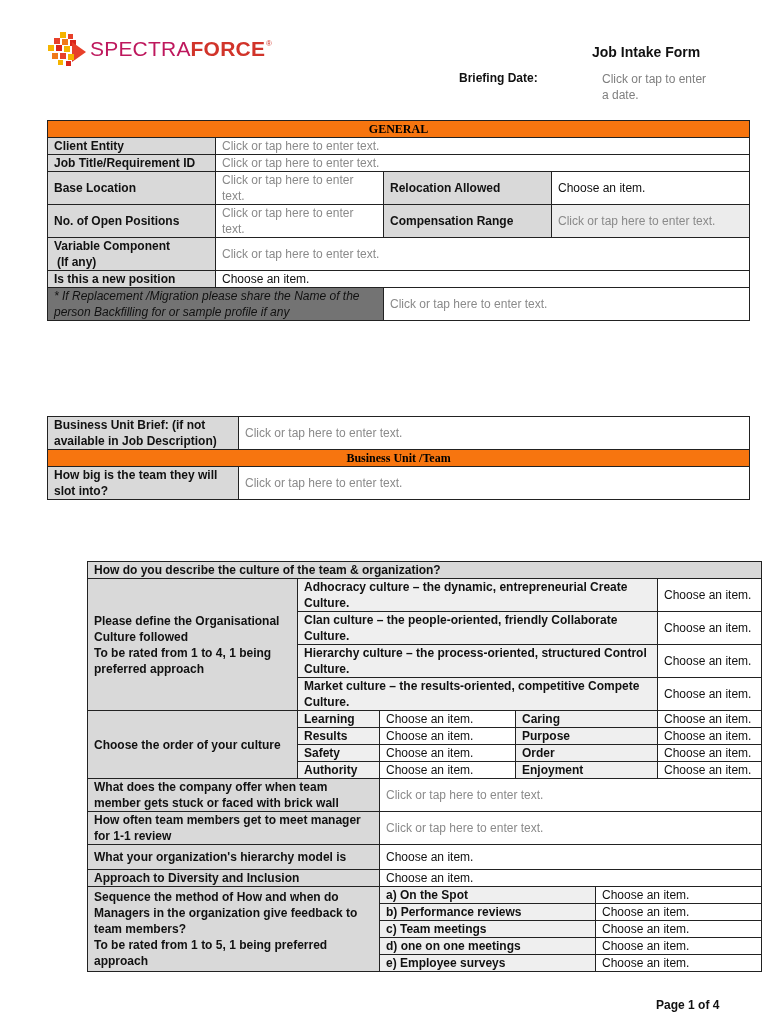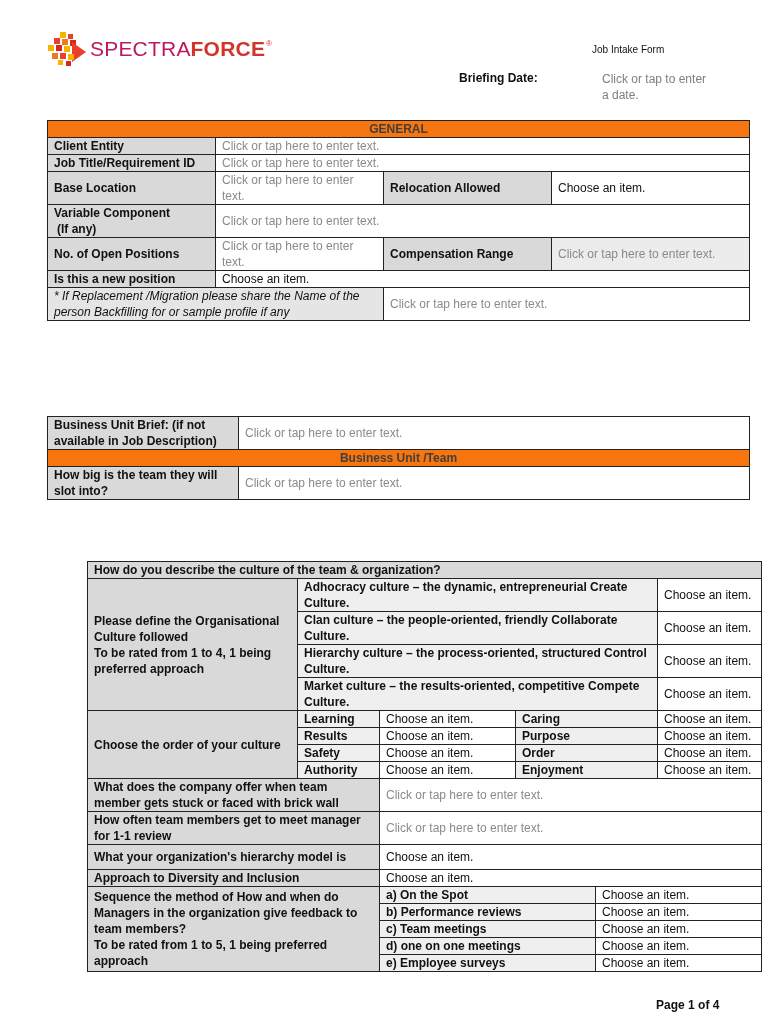--- a/index.html
+++ b/index.html
@@ -6,33 +6,33 @@
   body { width:768px; height:1024px; position:relative; overflow:hidden;
          font-family:"Liberation Sans", "DejaVu Sans", sans-serif; color:#111; }
   .logo { position:absolute; left:48px; top:32px; height:34px; display:flex; align-items:center; }
   .logo-mark { width:44px; height:34px; position:relative; }
   .logo-mark i { position:absolute; display:block; }
   .logo-text { font-size:21px; letter-spacing:0.2px; margin-left:-2px; }
   .logo-text .spec { color:#be185d; font-weight:normal; }
   .logo-text .force { color:#d1342a; font-weight:bold; }
   .logo-text sup { font-size:8px; color:#d1342a; vertical-align:top; position:relative; top:2px; margin-left:1px; }
 
-  .form-title { position:absolute; left:592px; top:44px; font-size:10px; font-weight:normal; }
+  .form-title { position:absolute; left:592px; top:44px; font-size:14px; font-weight:bold; }
   .brief-label { position:absolute; left:459px; top:71px; font-size:12px; font-weight:bold; }
   .brief-value { position:absolute; left:602px; top:71px; font-size:12px; color:#7f7f7f; line-height:16px; width:110px; }
 
   table { border-collapse:collapse; position:absolute; left:47px; font-size:12px; table-layout:fixed; }
   td { border:1px solid #222; padding:0 6px; line-height:16px; vertical-align:middle; }
   td.lbl { background:#d9d9d9; font-weight:bold; }
   td.ph { color:#8a8a8a; background:#fff; }
   td.ph-g { color:#8a8a8a; background:#ececec; }
   td.ch { font-weight:bold; color:#111; }
-  td.hdr { background:#f7750f; color:#404040; font-weight:bold; text-align:center; height:16px; }
+  td.hdr { background:#f7750f; color:#000000; font-weight:bold; text-align:center; height:16px;font-family:Liberation Serif, serif; }
   td.qhdr { background:#d9d9d9; font-weight:bold; height:16px; }
-  td.it { font-style:italic; font-weight:normal; background:#e5e5e5; }
+  td.it { font-style:italic; font-weight:normal; background:#737373; }
   td.sub { background:#efefef; font-weight:bold; }
   .t1 { top:120px; width:702px; }
   .t2 { top:416px; width:702px; }
   .t3 { top:561px; width:674px;margin-left:40px; }
   .footer { position:absolute; left:656px; top:982px; font-size:12px; font-weight:bold;margin-top:16px; }
 </style>
 </head>
 <body>
 
 <div class="logo">
@@ -80,31 +80,31 @@
     <td class="lbl">Job Title/Requirement ID</td>
     <td colspan="3" class="ph">Click or tap here to enter text.</td>
   </tr>
   <tr style="height:33px">
     <td class="lbl">Base Location</td>
     <td class="ph">Click or tap here to enter text.</td>
     <td class="lbl">Relocation Allowed</td>
     <td class="ch" style="font-weight:normal">Choose an item.</td>
   </tr>
   <tr style="height:33px">
+    <td class="lbl">No. of Open Positions</td>
+    <td class="ph">Click or tap here to enter text.</td>
+    <td class="lbl">Compensation Range</td>
+    <td class="ph-g">Click or tap here to enter text.</td>
+  </tr>
+  <tr style="height:33px">
     <td class="lbl">
       <div>Variable Component</div>
       <div style="padding-left:3px">(If any)</div>
     </td>
     <td colspan="3" class="ph">Click or tap here to enter text.</td>
-  </tr>
-  <tr style="height:33px">
-    <td class="lbl">No. of Open Positions</td>
-    <td class="ph">Click or tap here to enter text.</td>
-    <td class="lbl">Compensation Range</td>
-    <td class="ph-g">Click or tap here to enter text.</td>
   </tr>
   <tr style="height:17px">
     <td class="lbl">Is this a new position</td>
     <td colspan="3" style="font-weight:normal">Choose an item.</td>
   </tr>
   <tr style="height:33px">
     <td colspan="2" class="it">* If Replacement /Migration please share the Name of the person Backfilling for or sample profile if any</td>
     <td colspan="2" class="ph">Click or tap here to enter text.</td>
   </tr>
 </tbody>

